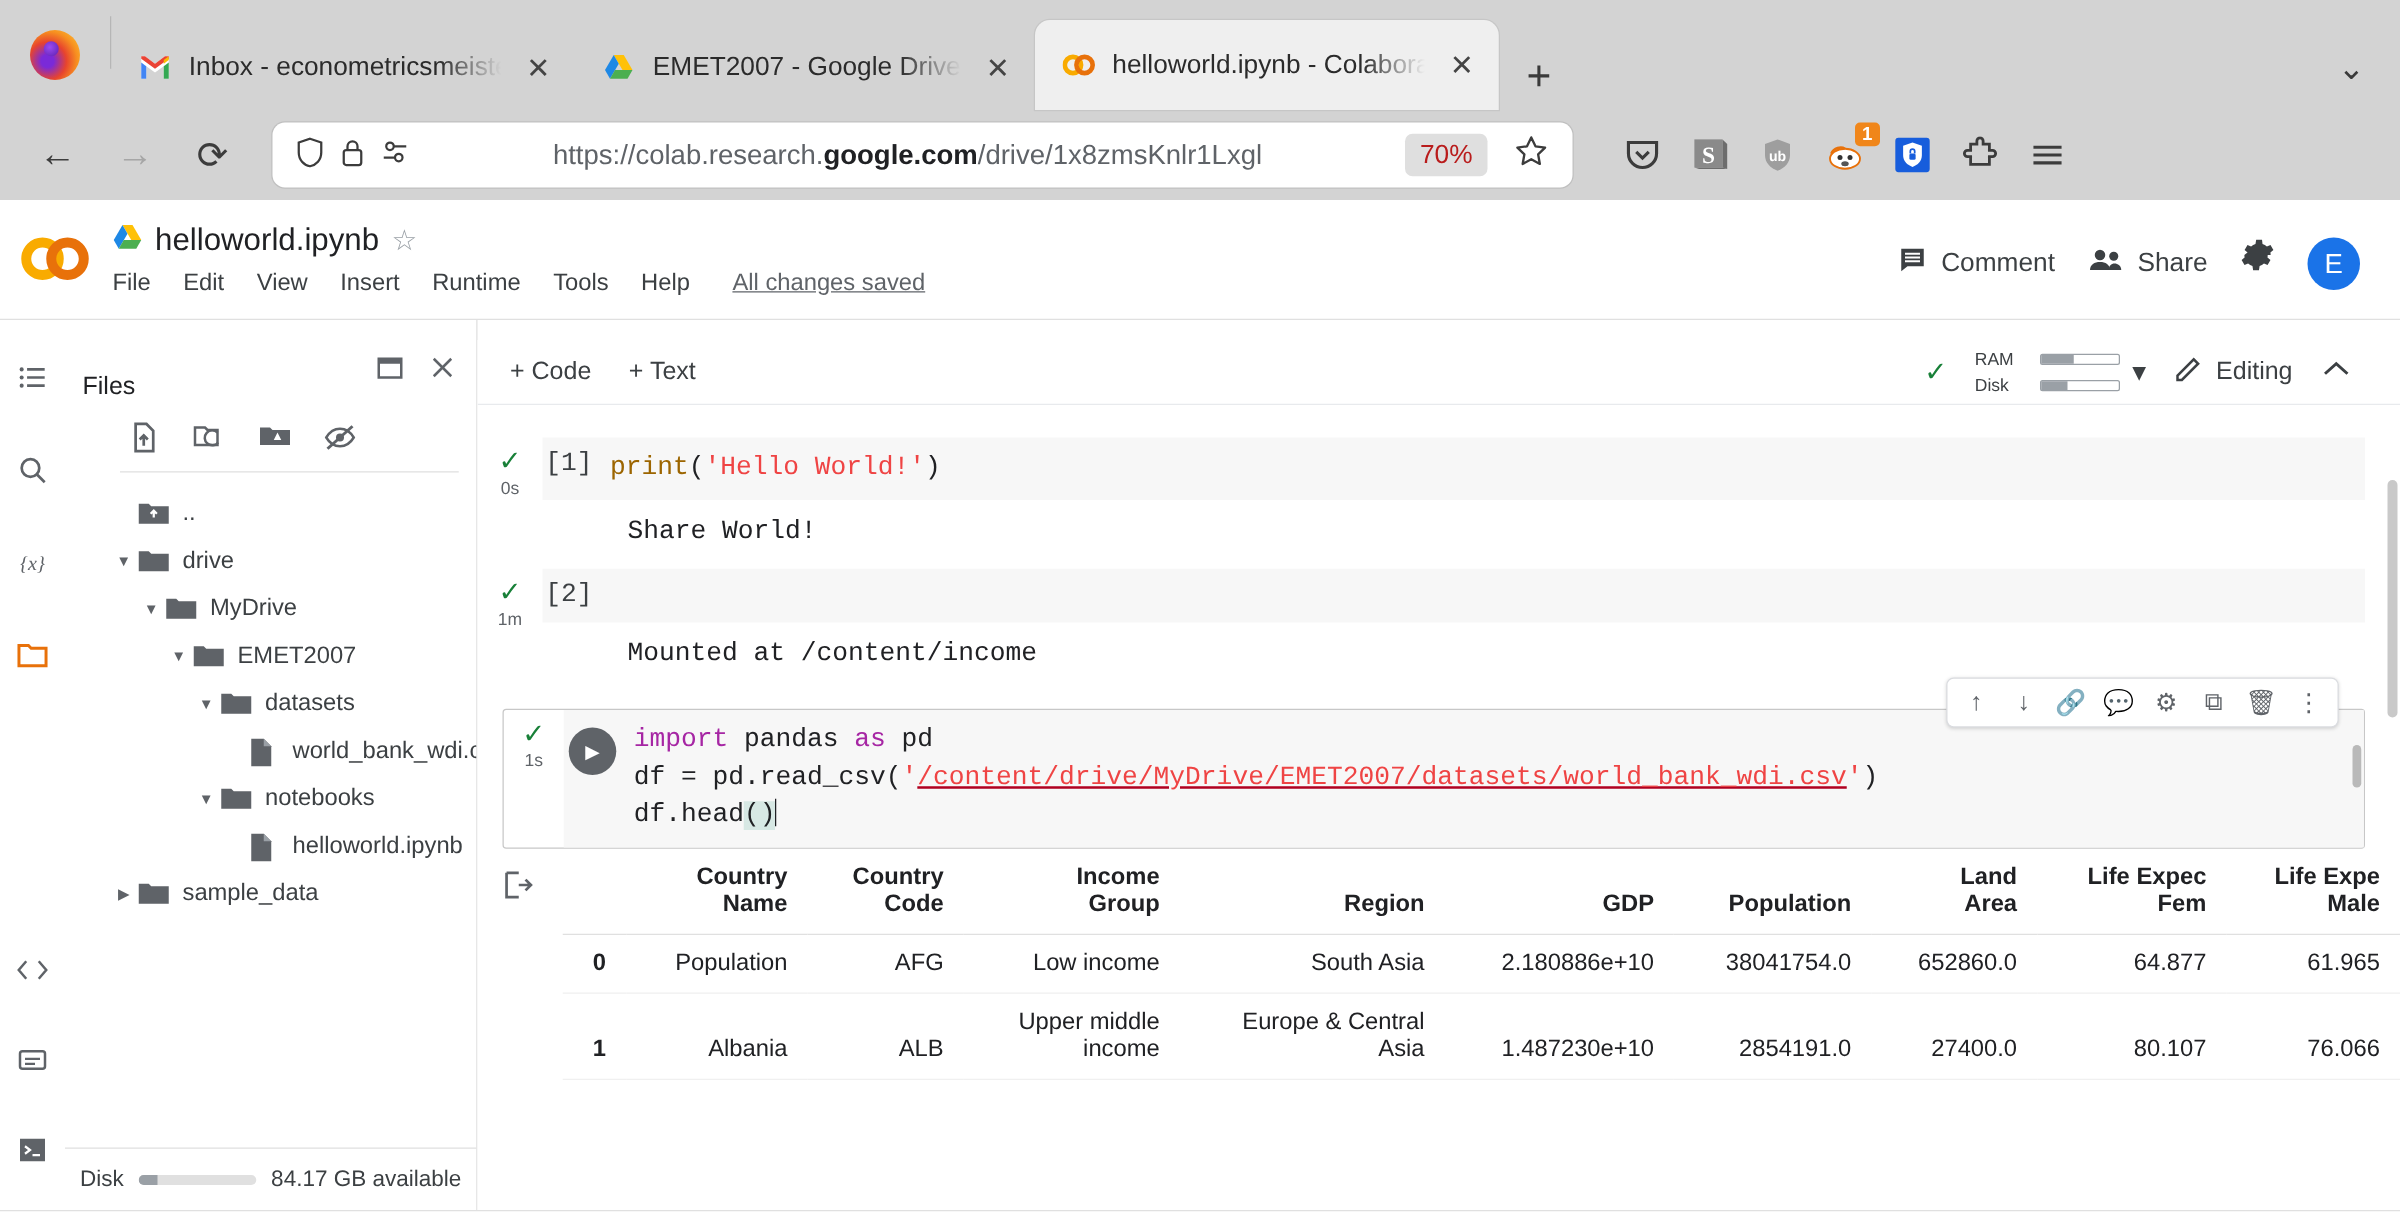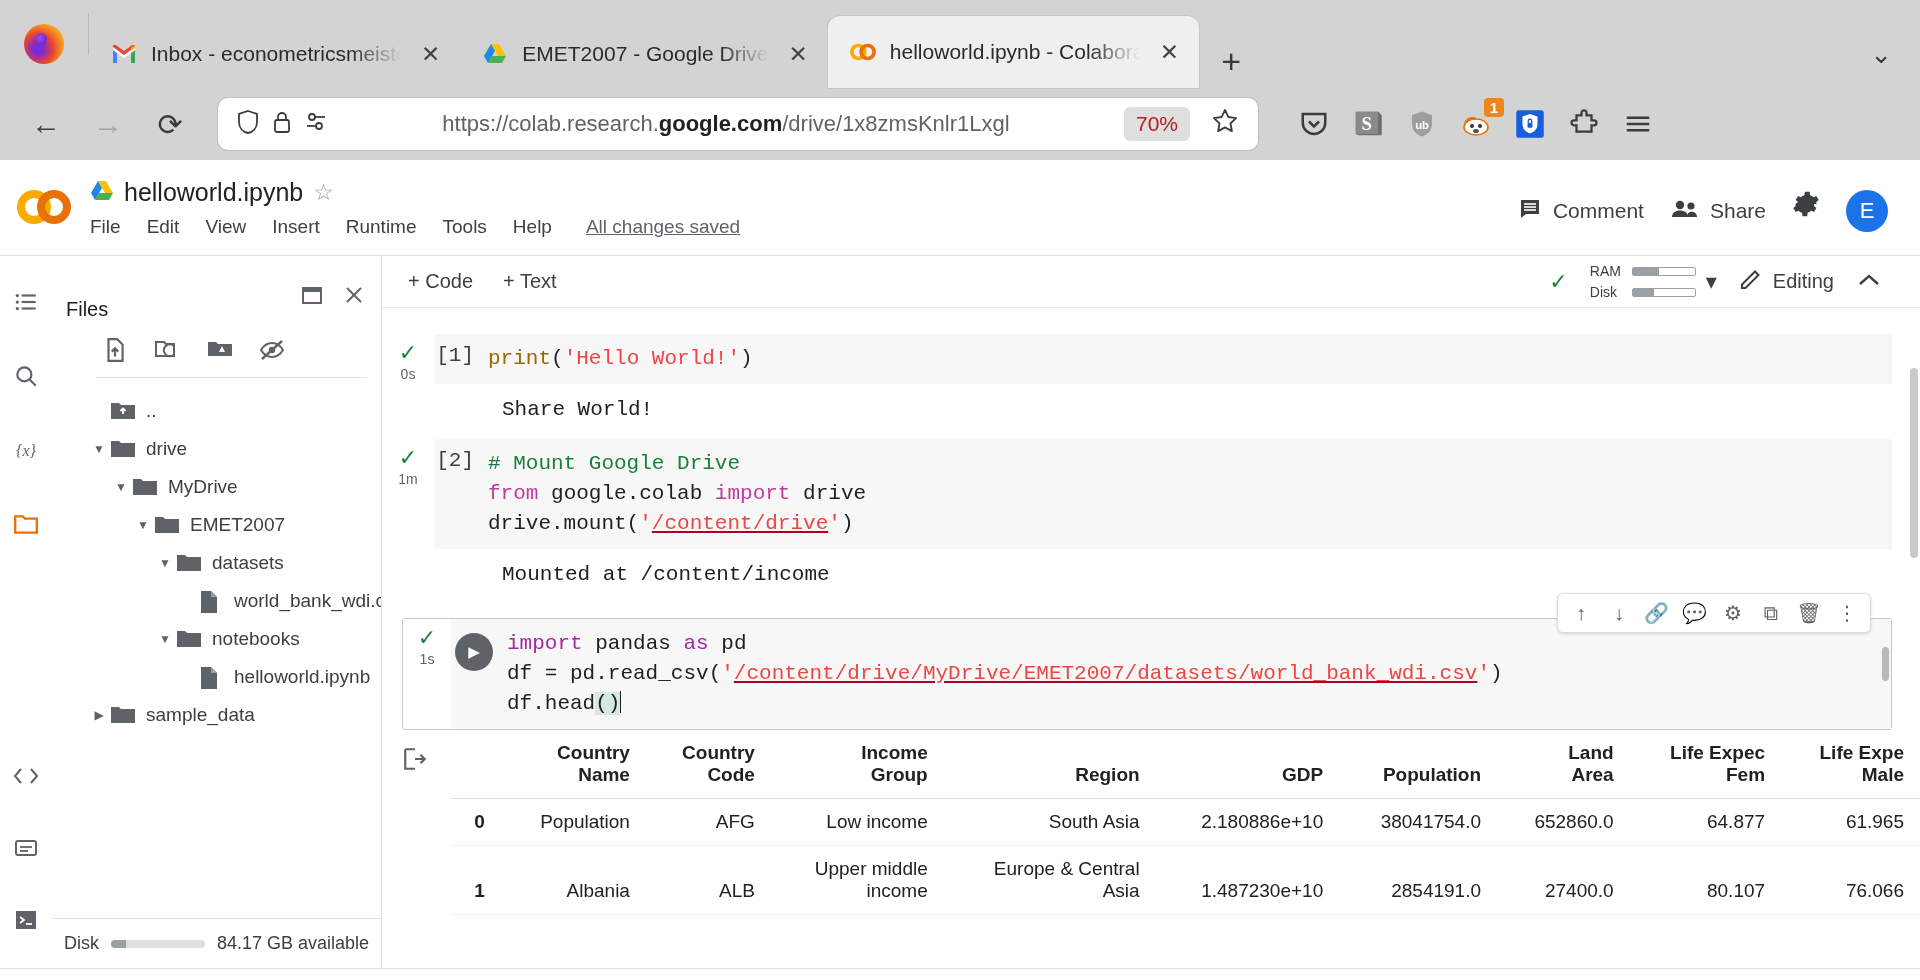--- a/index.html
+++ b/index.html
@@ -93,28 +93,28 @@
   .tree { padding:4px 0 0 0; font-size:19px; color:#3c4043; overflow:hidden; }
   .trow { display:flex; align-items:center; height:38px; padding-right:6px; cursor:pointer; white-space:nowrap; }
   .caret { width:22px; text-align:center; color:#5f6368; font-size:12px; flex:0 0 22px; }
   .ficon { width:26px; height:22px; margin-right:10px; flex:0 0 26px; }
   .files-footer { margin-top:auto; border-top:1px solid #e0e0e0; display:flex; align-items:center;
                   gap:12px; padding:14px 12px; font-size:18px; color:#3c4043; }
   .disk-bar { flex:1; height:8px; background:#e0e0e0; border-radius:4px; position:relative; overflow:hidden; }
   .disk-fill { position:absolute; left:0; top:0; bottom:0; width:16%; background:#9aa0a6; }
 
   
-  .notebook { flex:1; position:relative; background:#fff; overflow:hidden; }
+  .notebook { flex:1; position:relative; background:#fff; overflow:hidden;margin-top:16px; }
   .nb-toolbar { height:52px; display:flex; align-items:center; gap:30px; padding:0 26px;
                 border-bottom:1px solid #e8eaed; font-size:20px; color:#3c4043; }
   .nb-toolbar .tb { cursor:pointer; }
   .nb-right { margin-left:auto; display:flex; align-items:center; gap:22px; }
   .ram-disk { display:flex; align-items:center; gap:10px; font-size:14px; color:#3c4043; }
   .rd-rows { display:flex; flex-direction:column; gap:5px; }
-  .rd-row { display:flex; align-items:center; gap:6px; }
+  .rd-row { display:flex; align-items:center; gap:16px; }
   .rd-label { width:36px; text-align:left; }
   .rd-bar { width:64px; height:9px; background:#fff; border:1px solid #9aa0a6; border-radius:2px; position:relative;}
   .rd-bar i { position:absolute; left:0; top:0; bottom:0; background:#9aa0a6; display:block;}
   .editing { display:flex; align-items:center; gap:10px; font-size:20px; color:#3c4043; }
 
   .cells { padding:26px 0 0 0; position:relative; height:660px; }
   .cell { display:flex; padding:0 0 0 0; position:relative; }
   .gutter { width:52px; flex:0 0 52px; text-align:center; padding-top:8px; }
   .gut-check { color:#188038; font-size:22px; line-height:1; }
   .gut-time { font-size:14px; color:#5f6368; margin-top:2px; }
@@ -634,23 +634,20 @@
         </div>
 
         <div class="cell">
           <div class="gutter">
             <div class="gut-check">✓</div>
             <div class="gut-time">1m</div>
           </div>
           <div class="code-area">
             <div class="code-box">
               <span class="exec-label">[2]</span>
-              <pre class="code"><span class="k-com"># Mount Google Drive</span>
-<span class="k-kw2">from</span> google.colab <span class="k-kw2">import</span> drive
-drive.mount(<span class="k-str">'</span><span class="k-str squig">/content/drive</span><span class="k-str">'</span>)</pre>
             </div>
             <div class="out">Mounted at /content/income</div>
           </div>
         </div>
 
         <div class="cell active" style="margin-top:14px">
           <div class="cell-tools">
             <span>↑</span>
             <span>↓</span>
             <span>🔗</span>

